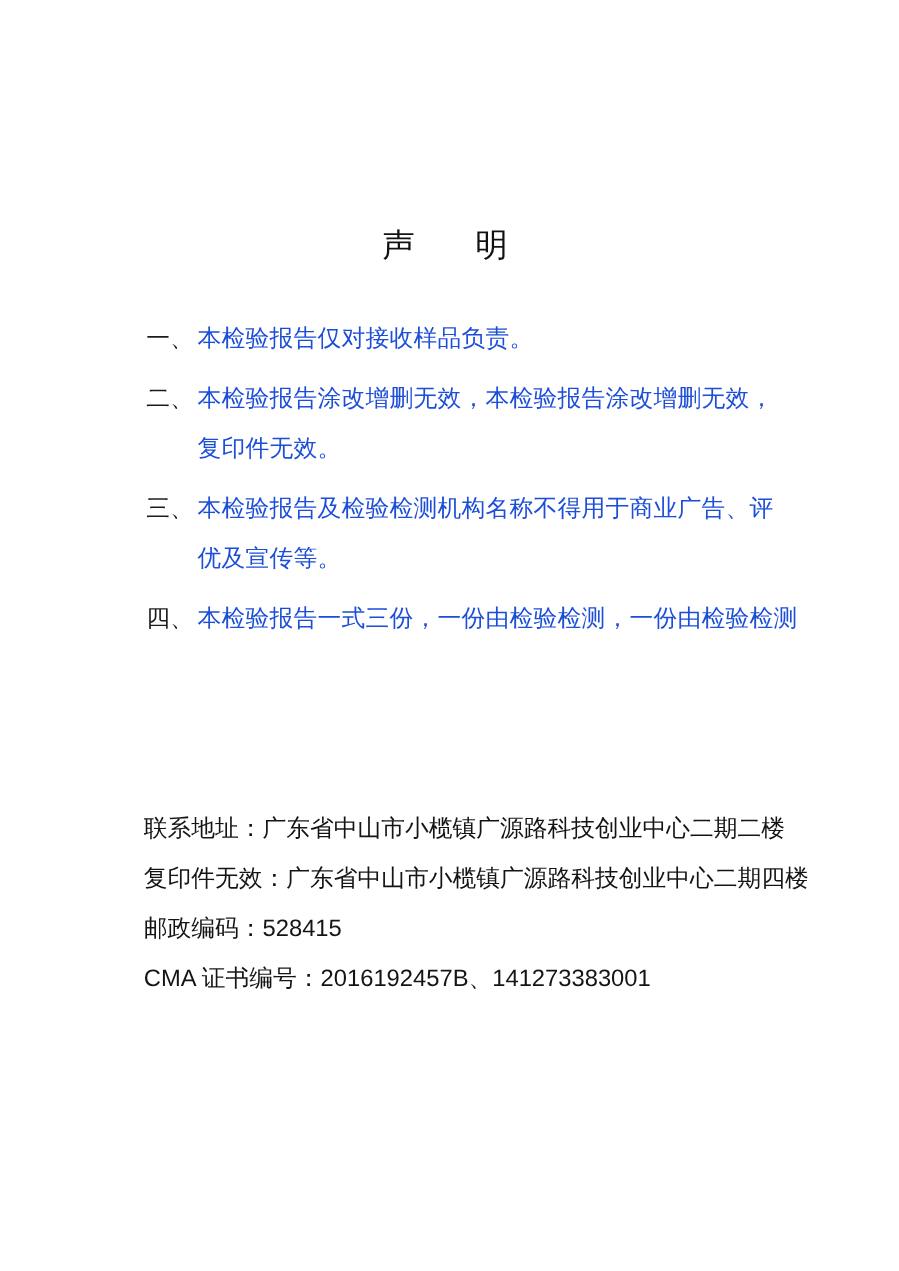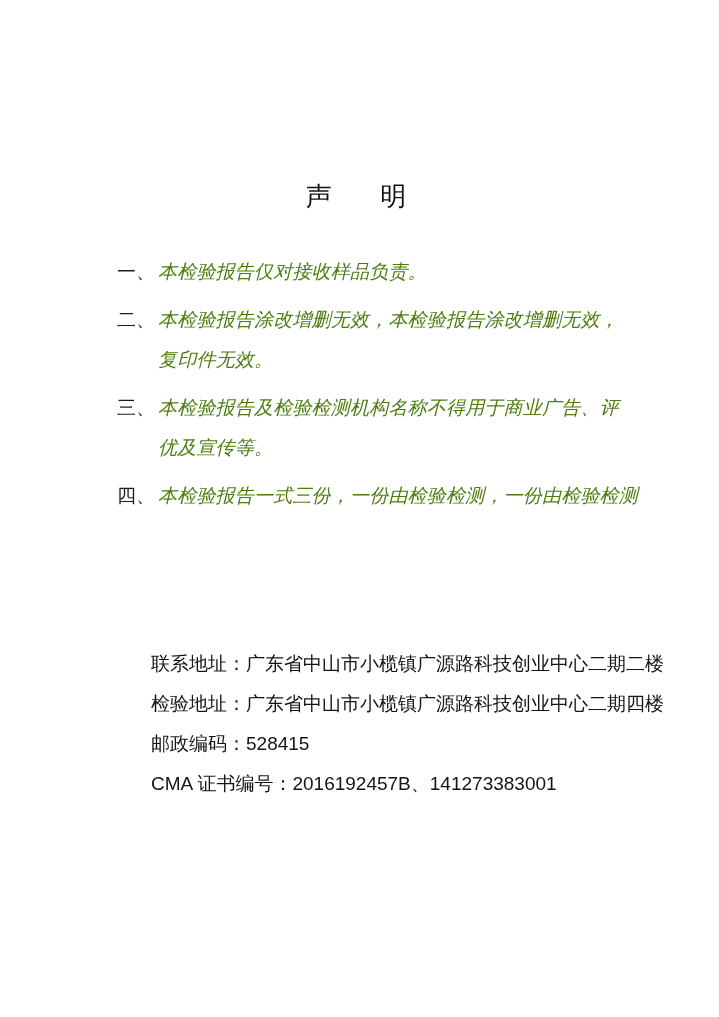--- a/index.html
+++ b/index.html
@@ -48,35 +48,33 @@
     font-size: 19px;
     line-height: 40px;
     color: #1b1b1b;
   }
   .statement .stmt-body { flex: 1; }
   .statement .line {
     font-size: 19px;
     line-height: 40px;
     letter-spacing: 0.2px;
     white-space: nowrap;
-    color: #4d7c0f;
-    font-style: italic;
+    color: #1d4ed8;
   }
   .contact {
     position: absolute;
     left: 115px;
     top: 644px;
     font-family: "Liberation Sans", sans-serif;
     color: #141414;
   }
   .contact-line {
     font-size: 19px;
     line-height: 40px;
     white-space: nowrap;
-    margin-left: 36px;
   }
 </style>
 </head>
 <body>
 
 <div class="page">
   <h1 class="doc-title">声 明</h1>
 
   <div class="statements" id="statements">
       <div class="statement">
@@ -102,17 +100,17 @@
       <div class="statement">
         <span class="num">四、</span>
         <div class="stmt-body">
           <div class="line">本检验报告一式三份，一份由检验检测，一份由检验检测</div>
         </div>
       </div>
     </div>
 
   <div class="contact" id="contact">
       <div class="contact-line"><span>联系地址：</span><span>广东省中山市小榄镇广源路科技创业中心二期二楼</span></div>
-      <div class="contact-line"><span>检验地址：</span><span>广东省中山市小榄镇广源路科技创业中心二期四楼</span></div>
+      <div class="contact-line"><span>复印件无效：</span><span>广东省中山市小榄镇广源路科技创业中心二期四楼</span></div>
       <div class="contact-line"><span>邮政编码：</span><span>528415</span></div>
       <div class="contact-line"><span>CMA 证书编号：</span><span>2016192457B、141273383001</span></div>
     </div>
 </div>
 
 </body></html>

